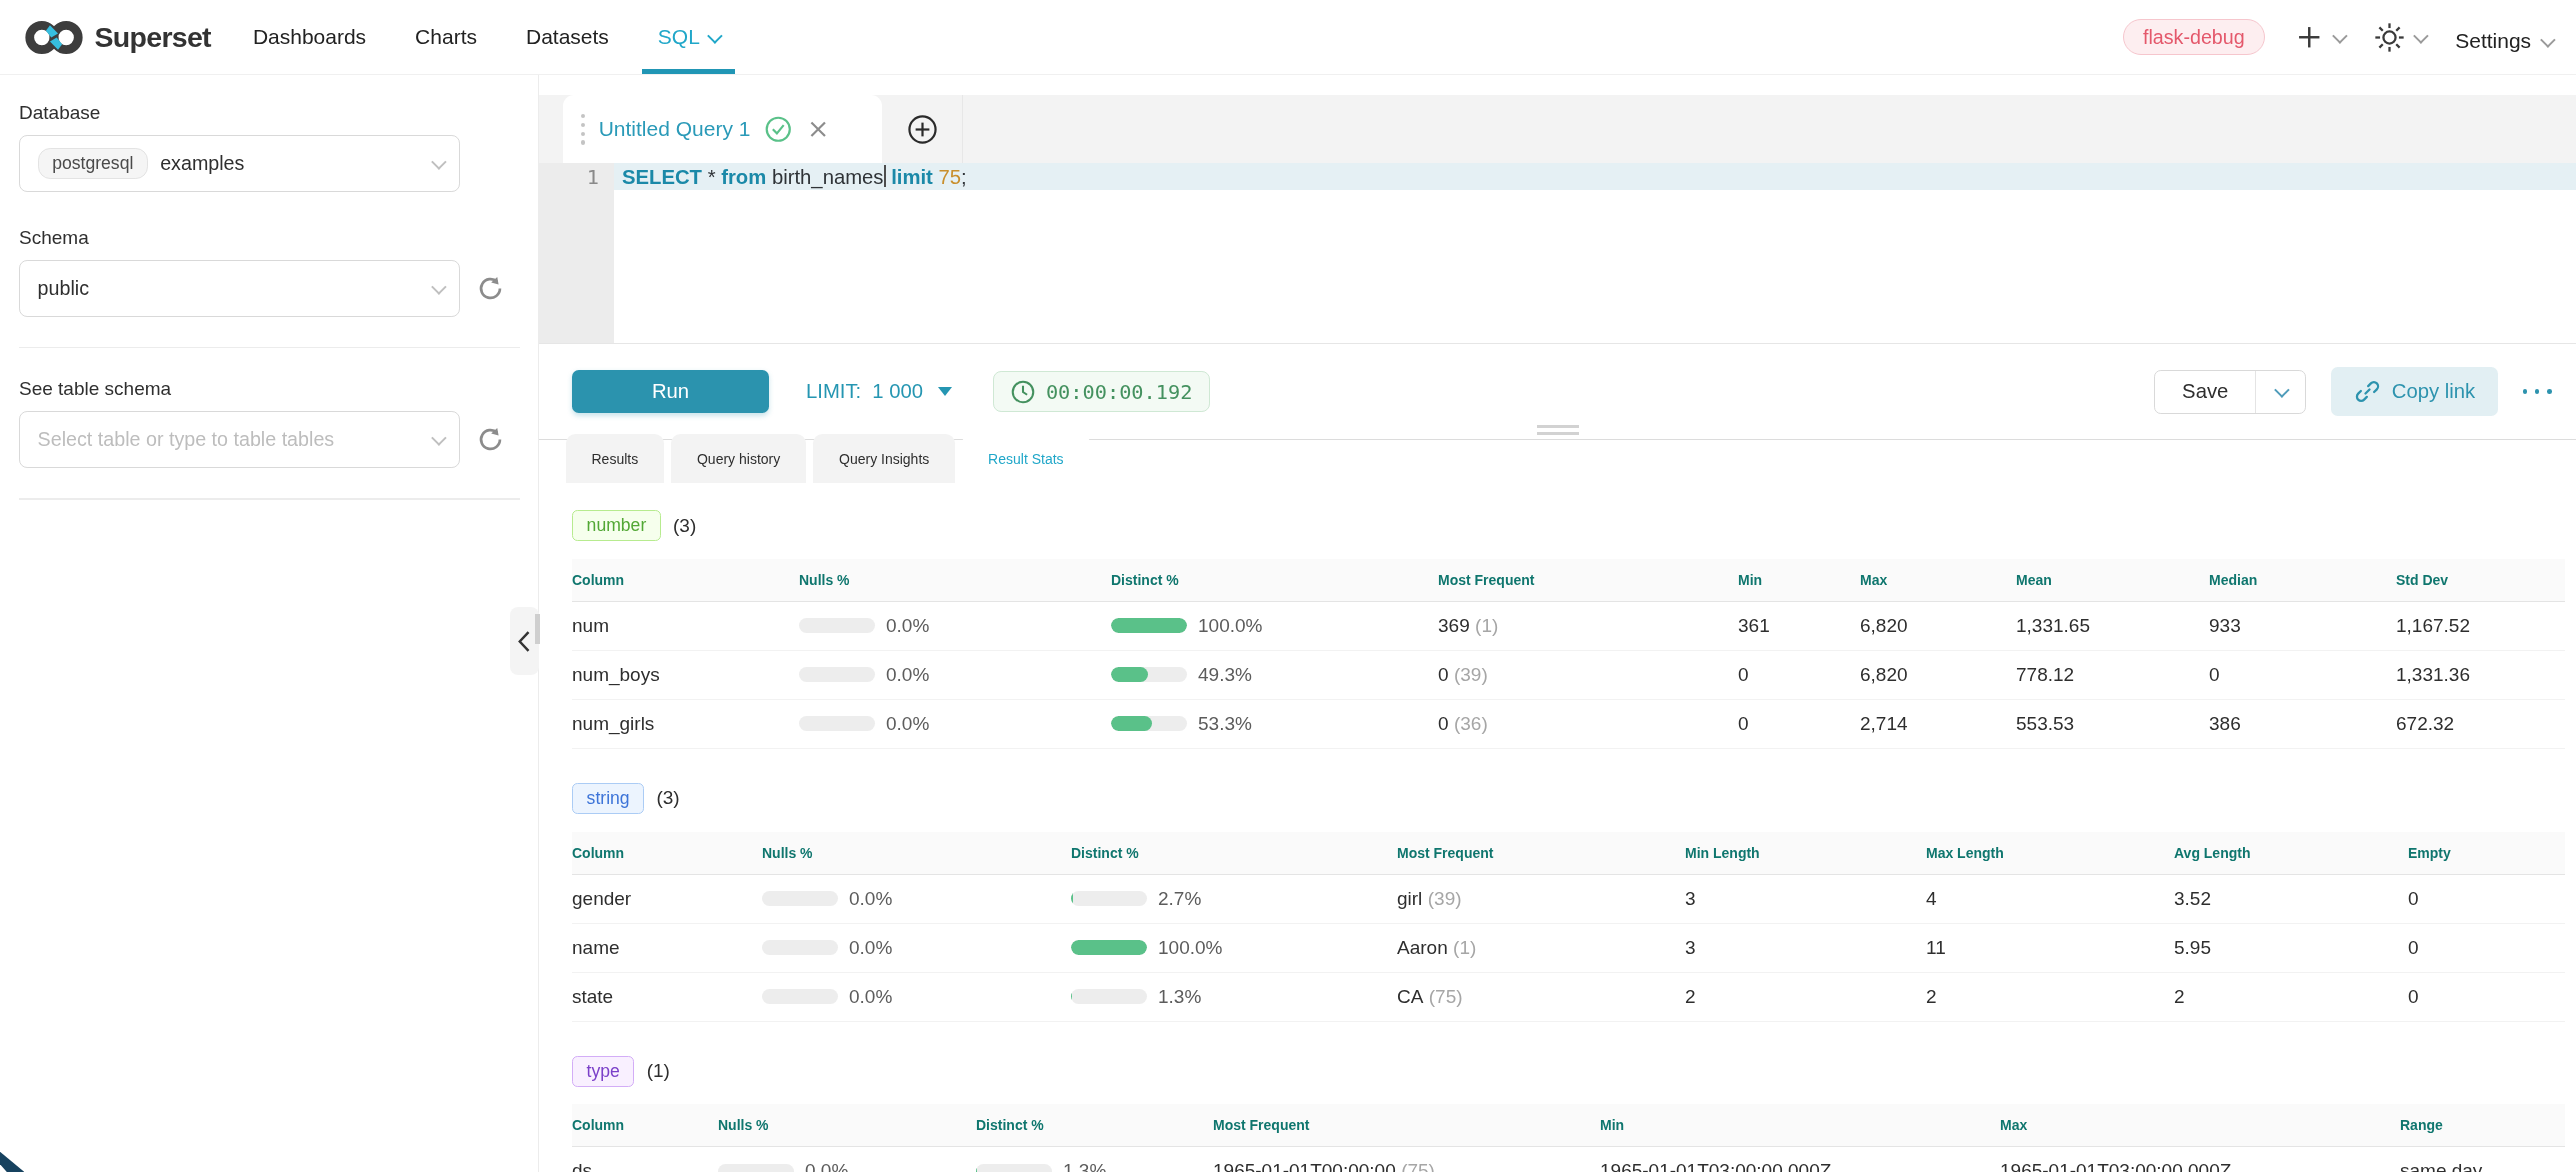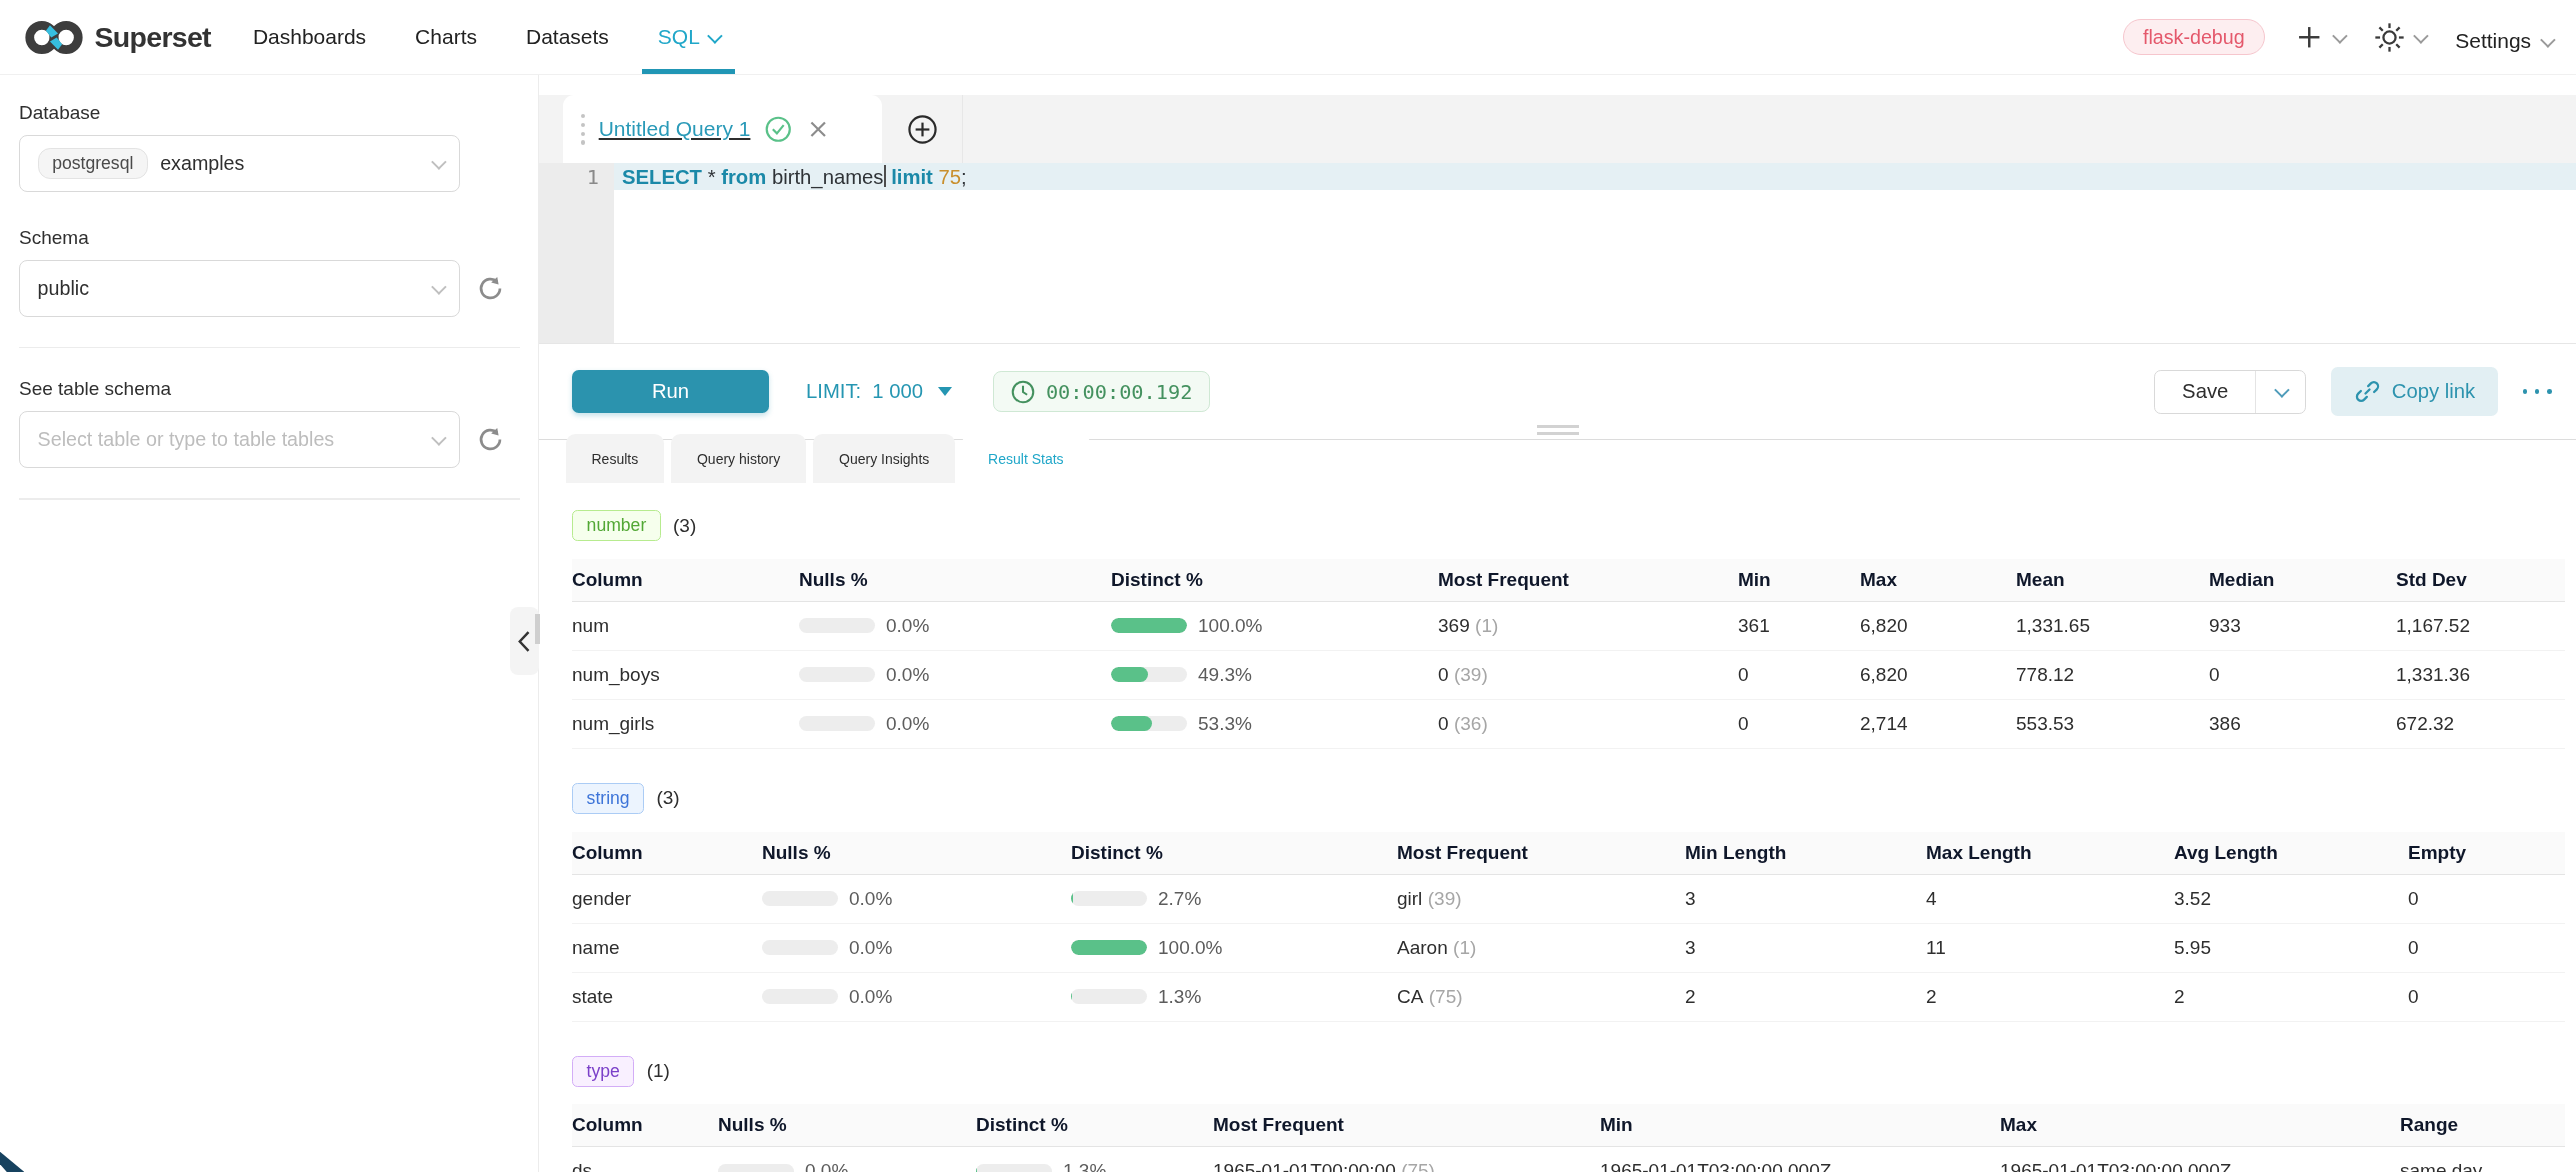--- a/index.html
+++ b/index.html
@@ -44,21 +44,21 @@
 
   .collapse-btn { position:absolute; left:510px; top:607px; width:28.5px; height:68px; background:#f4f4f4;
     border-radius:8.1px; display:flex; align-items:center; justify-content:center; cursor:pointer; z-index:5; }
   .scroll-thumb { position:absolute; left:535px; top:614px; width:5.4px; height:30px; background:#cfcfcf; z-index:6; }
 
   
   .main { position:absolute; left:539px; top:75px; right:0; bottom:0; background:#fff; }
 
   .qtabbar { position:absolute; left:0; top:20.3px; right:0; height:68px; background:#f3f3f3; display:flex; }
   .qtab { width:319px; height:68px; background:#fff; border-radius:11px 11px 0 0; margin-left:24.4px;
-    display:flex; align-items:center; padding:0 17.6px; gap:13.6px; cursor:pointer;text-decoration:underline; }
+    display:flex; align-items:center; padding:0 17.6px; gap:13.6px; cursor:pointer; }
   .qtab-title { font-size:21px; color:#2a9ab8; }
   .dragdots { display:flex; flex-direction:column; gap:4.7px; }
   .dragdots i { width:4.1px; height:4.1px; border-radius:50%; background:#c4c4c4; }
   .addtab { width:81px; height:68px; display:flex; align-items:center; justify-content:center;
     border-right:1.4px solid #e7e7e7; cursor:pointer; }
 
   .editor { position:absolute; left:0; top:88px; right:0; height:180px; background:#fff; }
   .gutter { position:absolute; left:0; top:0; width:75px; height:100%; background:#ececec; }
   .lineno { position:absolute; right:15px; top:1.4px; font-family:"DejaVu Sans Mono", monospace;
     font-size:20.3px; color:#8a8a8a; line-height:27px; }
@@ -105,21 +105,21 @@
   .badge-row { display:flex; align-items:center; gap:12.2px; margin-bottom:17.6px; }
   .type-badge { font-size:17.6px; border-radius:5.4px; padding:4.1px 13.6px; border:1.4px solid; }
   .badge-number { color:#52a835; background:#f6ffed; border-color:#b7eb8f; }
   .badge-string { color:#3d74d8; background:#ecf4fe; border-color:#abccf5; }
   .badge-date  { color:#7b40c9; background:#f9f0ff; border-color:#d3adf7; }
   .badge-count { font-size:19px; color:#2e2e2e; }
 
   .stats-table { width:100%; }
   .trow { display:grid; align-items:center; }
   .thead { background:#fafafa; height:43px; border-bottom:1.4px solid #e4e4e4; }
-  .thead .tcell { font-weight:bold; color:#0f172a; font-size:19px; }
+  .thead .tcell { font-weight:bold; color:#0f766e; font-size:14px; }
   .tbody-row { height:49px; border-bottom:1.4px solid #f2f2f2; }
   .tcell { font-size:19px; color:#2e2e2e; padding-right:13.6px; overflow:hidden; white-space:nowrap; }
   .cols-number { grid-template-columns:227px 312px 327px 300px 122px 156px 193px 187px 1fr; }
   .cols-string { grid-template-columns:190px 309px 326px 288px 241px 248px 234px 1fr; }
   .cols-date   { grid-template-columns:146px 258px 237px 387px 400px 400px 1fr; }
 
   .bar-wrap { display:flex; align-items:center; gap:11px; }
   .bar-track { width:76px; height:15px; border-radius:7.5px; background:#ededed; overflow:hidden; position:relative; }
   .bar-fill { position:absolute; left:0; top:0; bottom:0; background:#5ac189; border-radius:7.5px; }
   .bar-label { font-size:19px; color:#5c5c5c; }

